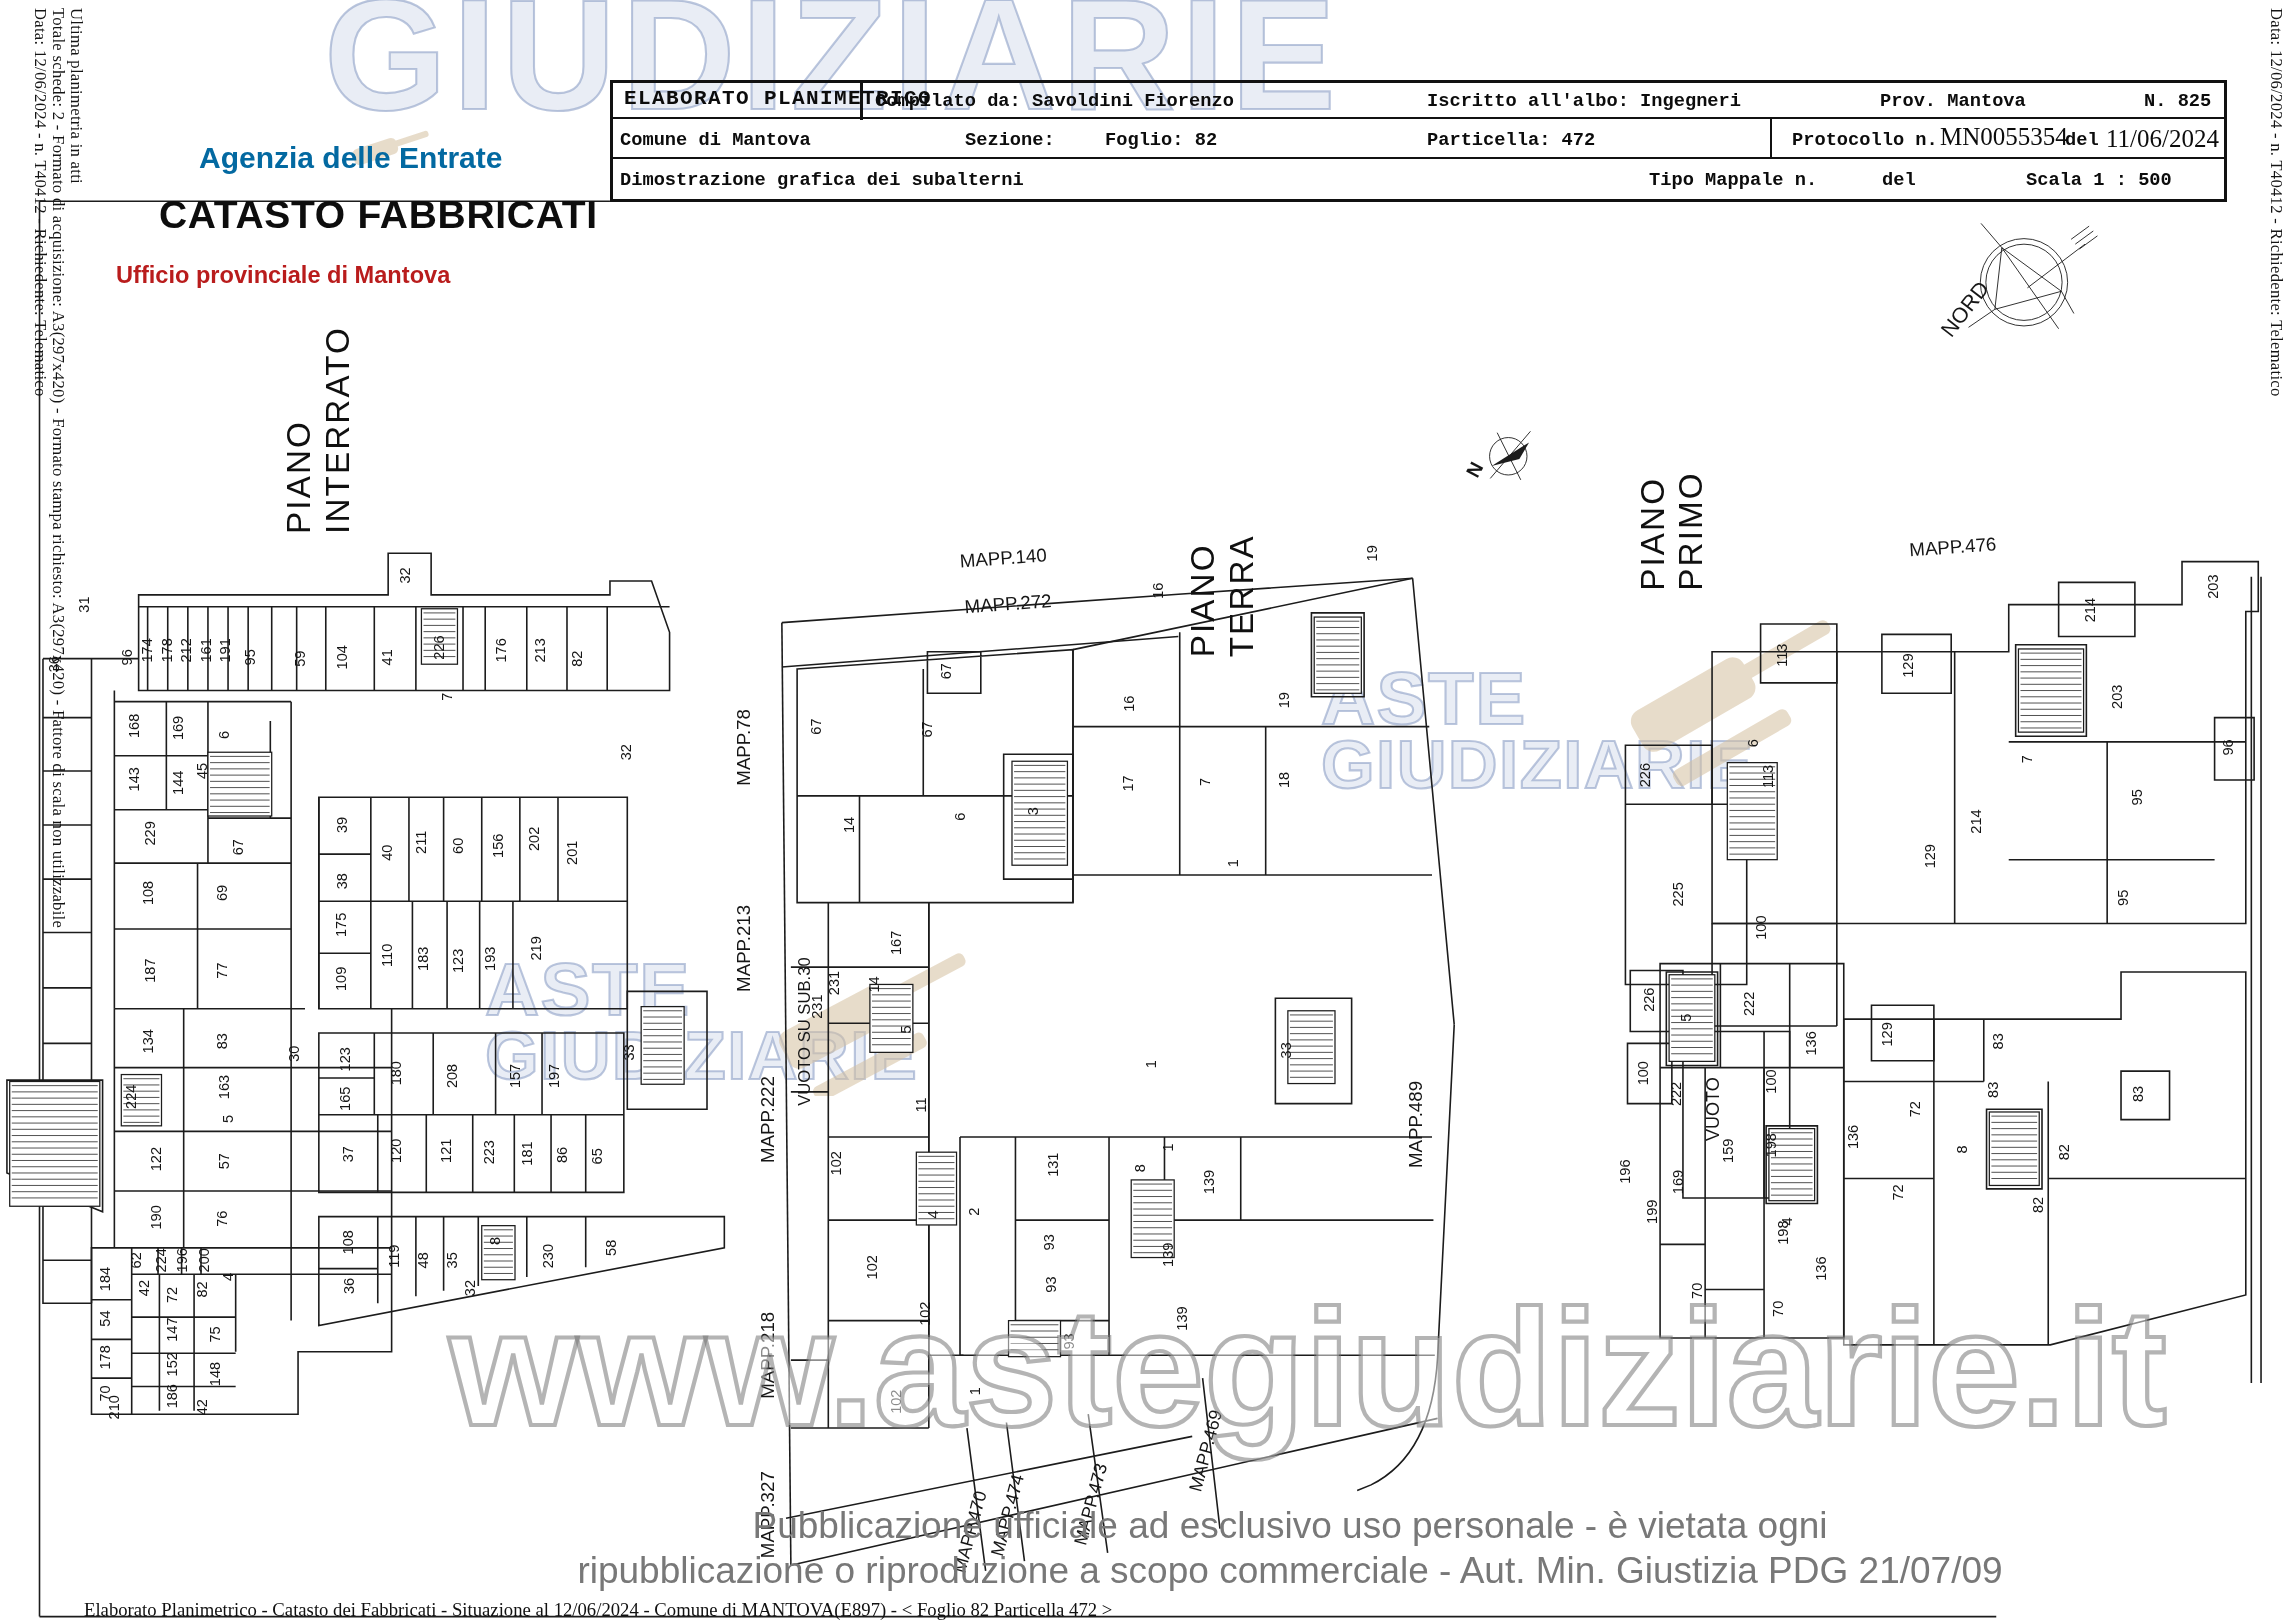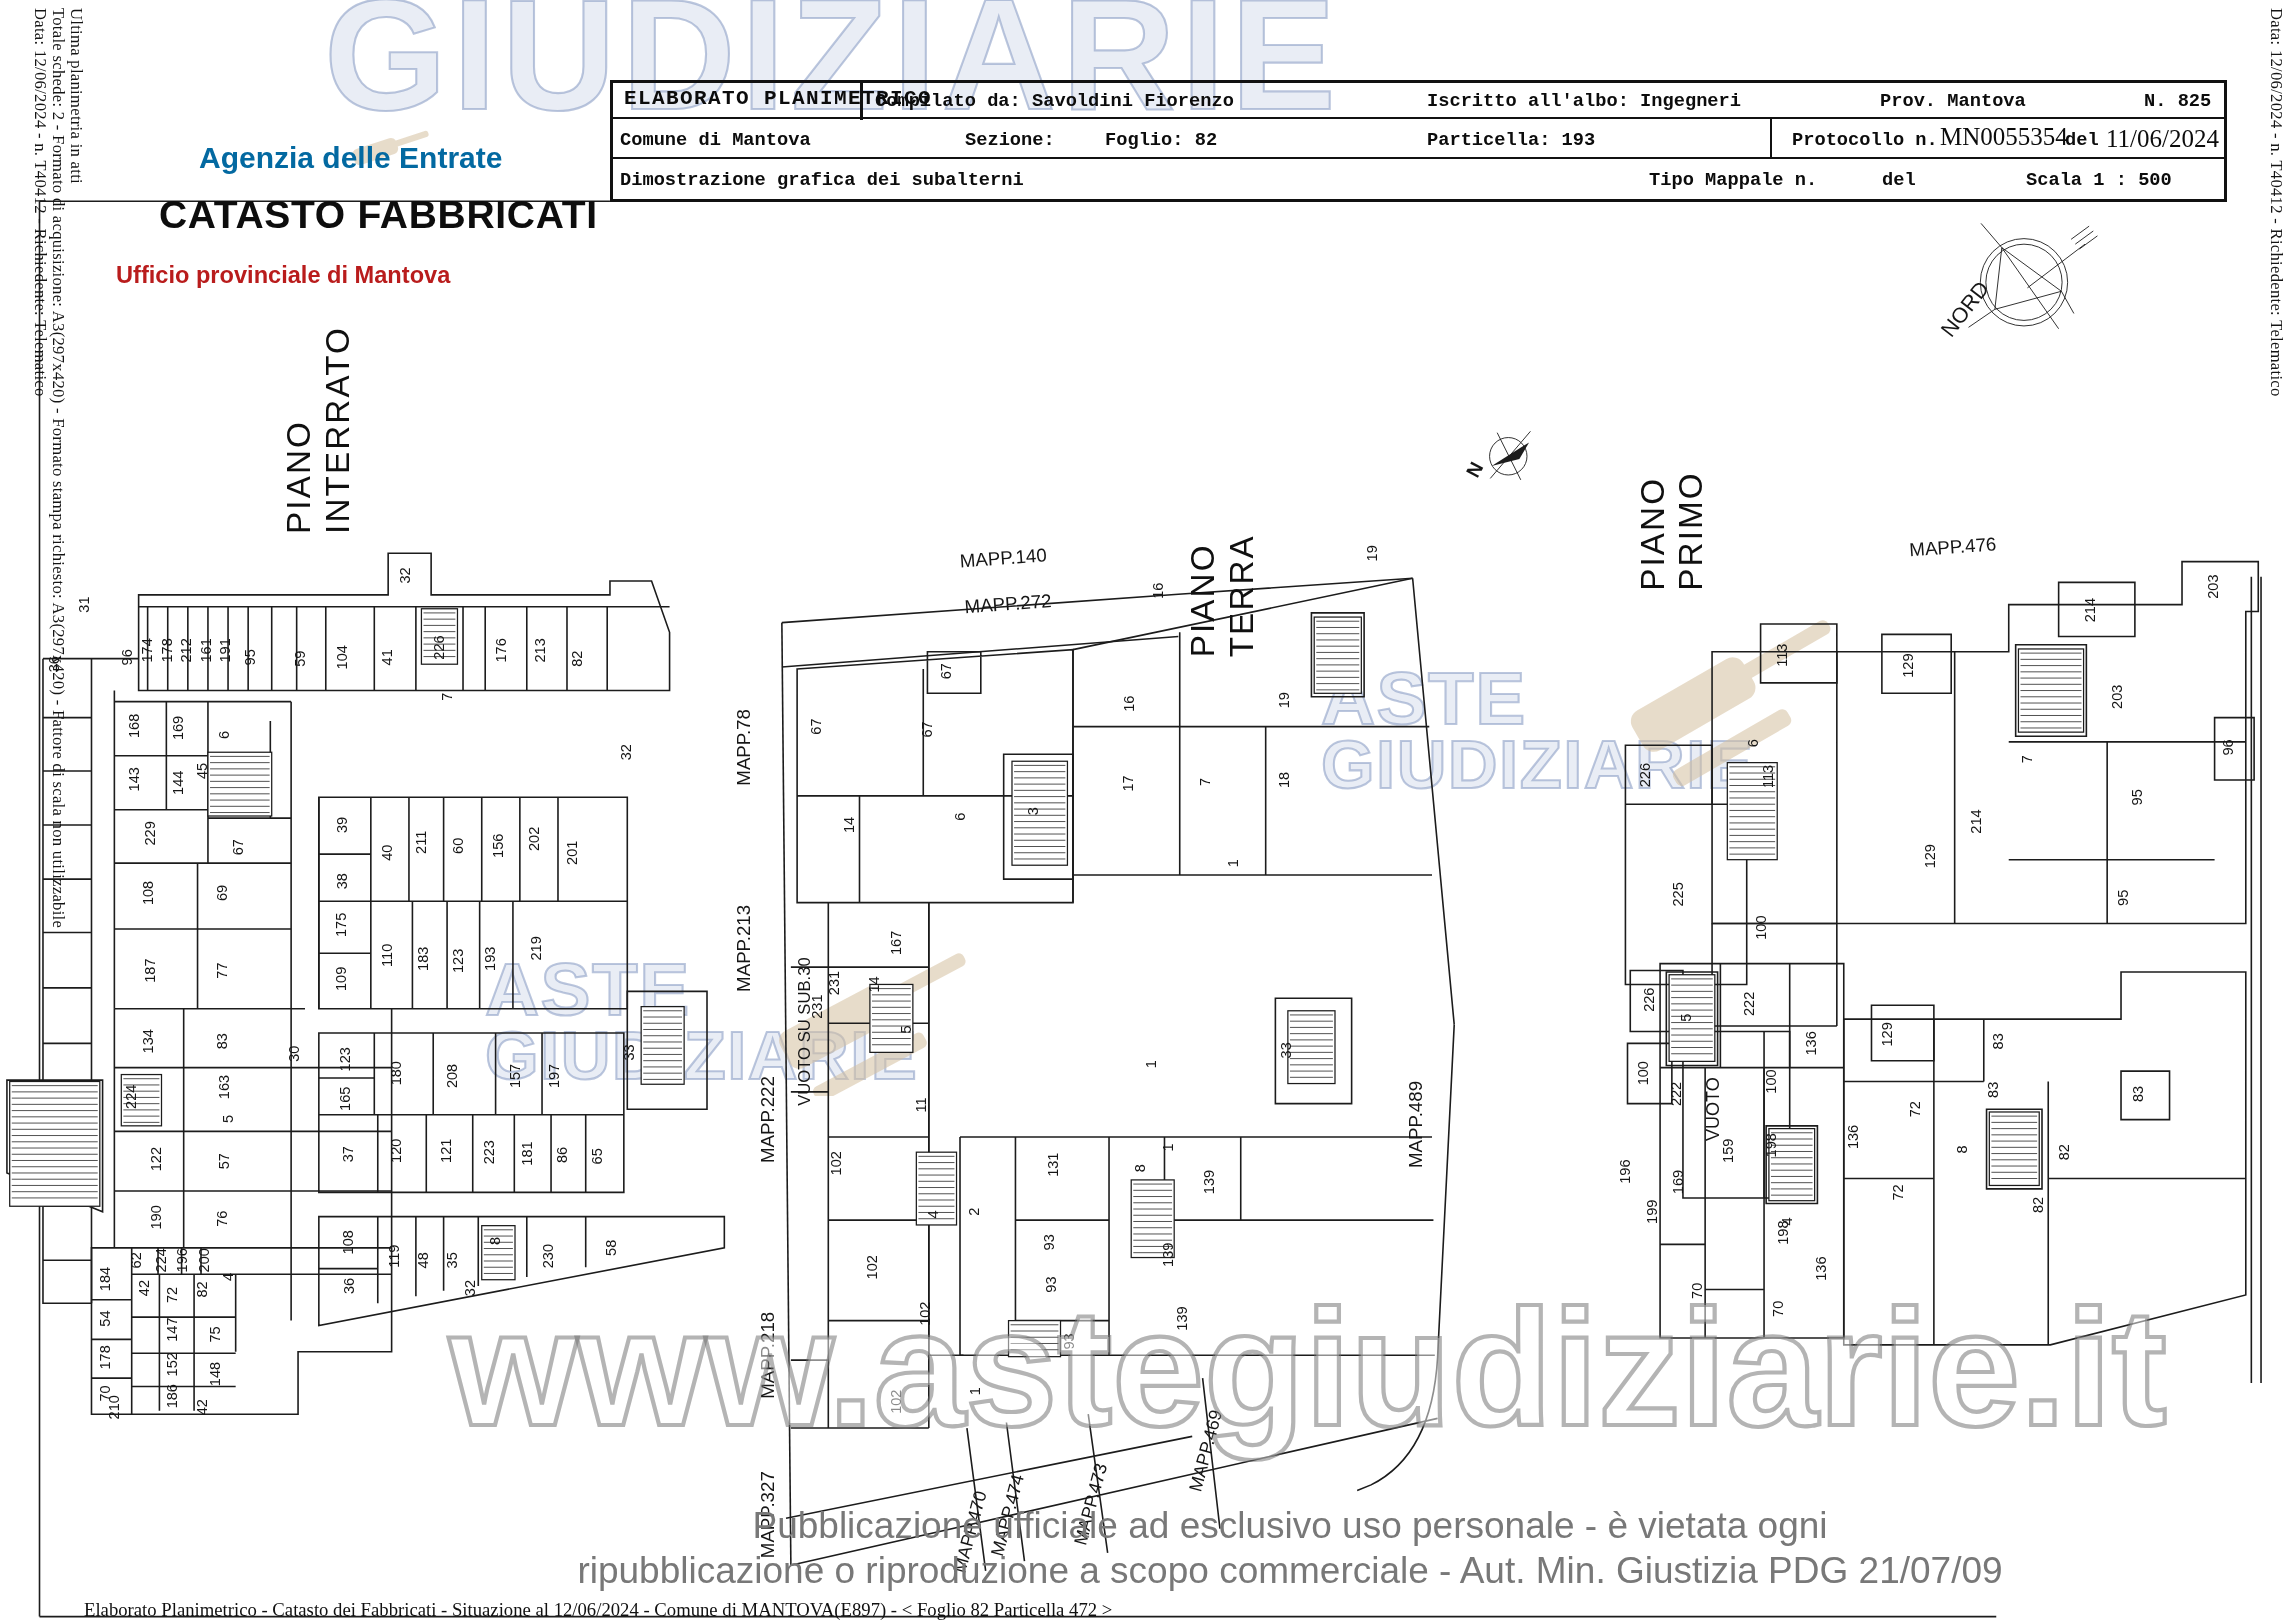--- a/index.html
+++ b/index.html
@@ -627,21 +627,21 @@
 
   <div class="tcell tbig" style="left:624px;top:87px;">ELABORATO PLANIMETRICO</div>
   <div class="tcell tlabel" style="left:875px;top:90px;">Compilato da: Savoldini Fiorenzo</div>
   <div class="tcell tlabel" style="left:1427px;top:90px;">Iscritto all'albo: Ingegneri</div>
   <div class="tcell tlabel" style="left:1880px;top:90px;">Prov. Mantova</div>
   <div class="tcell tlabel" style="left:2144px;top:90px;">N. 825</div>
 
   <div class="tcell tlabel" style="left:620px;top:129px;">Comune di Mantova</div>
   <div class="tcell tlabel" style="left:965px;top:129px;">Sezione:</div>
   <div class="tcell tlabel" style="left:1105px;top:129px;">Foglio: 82</div>
-  <div class="tcell tlabel" style="left:1427px;top:129px;">Particella: 193</div>
+  <div class="tcell tlabel" style="left:1427px;top:129px;">Particella: 472</div>
   <div class="tcell tlabel" style="left:1792px;top:129px;">Protocollo n.</div>
   <div class="tcell tval" style="left:1940px;top:123px;">MN0055354</div>
   <div class="tcell tlabel" style="left:2065px;top:129px;">del</div>
   <div class="tcell tval" style="left:2106px;top:125px;">11/06/2024</div>
 
   <div class="tcell tlabel" style="left:620px;top:169px;">Dimostrazione grafica dei subalterni</div>
   <div class="tcell tlabel" style="left:1649px;top:169px;">Tipo Mappale n.</div>
   <div class="tcell tlabel" style="left:1882px;top:169px;">del</div>
   <div class="tcell tlabel" style="left:2026px;top:169px;">Scala 1 : 500</div>
 

